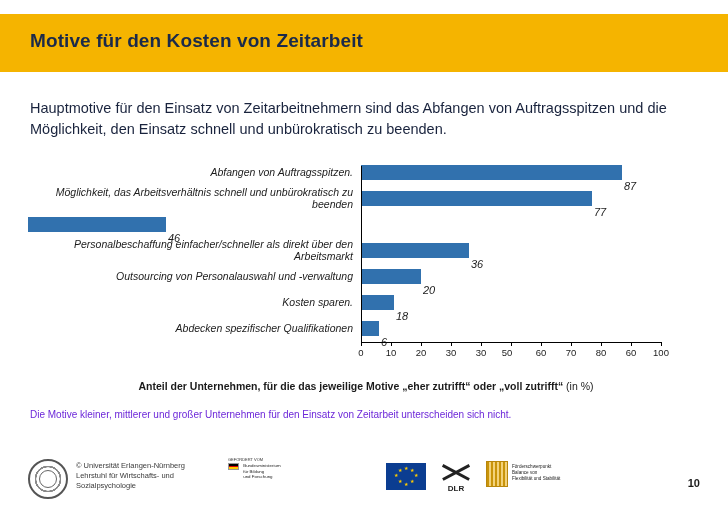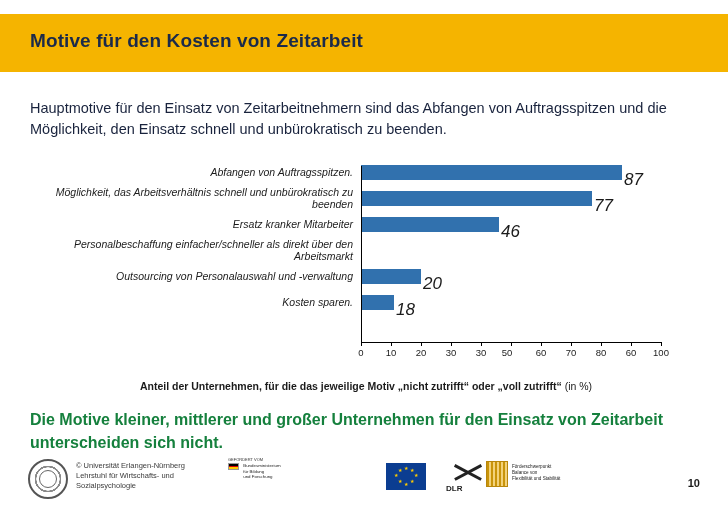--- a/index.html
+++ b/index.html
@@ -87,22 +87,22 @@
   .bar {
     position: absolute;
     left: 0;
     top: 5px;
     height: 15px;
     background: #2e6da4;
     background: #3171ae;
   }
   .bar-value {
     position: absolute;
-    top: 12px;
-    font-size: 17px;
+    top: 19px;
+    font-size: 11px;
     color: #1b1b1b;
     line-height: 15px;
     white-space: nowrap;
   }
   
   .axis {
     position: absolute;
     left: 333px;
     top: 182px;
     width: 340px;
@@ -151,24 +151,23 @@
   }
   .axis-caption .unit {
     font-weight: normal;
   }
   
   .closing {
     position: absolute;
     left: 30px;
     top: 408px;
     width: 672px;
-    font-size: 16px;
+    font-size: 10px;
     line-height: 1.45;
-    color: #15803d;
-    font-weight: bold;
+    color: #6d28d9;
   }
   
   .footer {
     position: absolute;
     left: 0;
     top: 455px;
     width: 728px;
     height: 60px;
   }
   .uni-seal {
@@ -278,24 +277,25 @@
     position: absolute;
     width: 4px;
     height: 4px;
     color: #ffcc00;
     font-size: 5px;
     line-height: 4px;
     text-align: center;
   }
   .logo-dlr {
     position: absolute;
-    left: 446px;
+    left: 434px;
     top: 6px;
     width: 44px;
     height: 34px;
+    text-align: center;
   }
   .dlr-mark {
     position: relative;
     width: 30px;
     height: 22px;
     margin: 0 auto;
   }
   .dlr-mark span {
     position: absolute;
     left: 0;
@@ -369,47 +369,57 @@
 
       <div class="row">
         <div class="row-label">Möglichkeit, das Arbeitsverhältnis schnell und unbürokratisch zu beenden</div>
         <div class="bar-zone">
           <div class="bar" style="width:231px"></div>
           <div class="bar-value" style="left:233px">77</div>
         </div>
       </div>
 
       <div class="row">
-        <div class="row-label">Ersatz kranker Mitarbeiter</div>
         <div class="bar-zone">
           <div class="bar" style="width:138px"></div>
           <div class="bar-value" style="left:140px">46</div>
         </div>
       </div>
 
       <div class="row">
         <div class="row-label">Personalbeschaffung einfacher/schneller als direkt über den Arbeitsmarkt</div>
+        <div class="bar-zone">
+          <div class="bar" style="width:108px"></div>
+          <div class="bar-value" style="left:110px">36</div>
+        </div>
       </div>
 
       <div class="row">
         <div class="row-label">Outsourcing von Personalauswahl und -verwaltung</div>
         <div class="bar-zone">
           <div class="bar" style="width:60px"></div>
           <div class="bar-value" style="left:62px">20</div>
         </div>
       </div>
 
       <div class="row">
         <div class="row-label">Kosten sparen.</div>
         <div class="bar-zone">
           <div class="bar" style="width:33px"></div>
           <div class="bar-value" style="left:35px">18</div>
         </div>
       </div>
 
+      <div class="row">
+        <div class="row-label">Abdecken spezifischer Qualifikationen</div>
+        <div class="bar-zone">
+          <div class="bar" style="width:18px"></div>
+          <div class="bar-value" style="left:20px">6</div>
+        </div>
+      </div>
 
     </div>
 
     <div class="axis-baseline"></div>
 
     <div class="axis">
       <div class="axis-line"></div>
 
       <div class="tick" style="left:0px"></div>
       <div class="tick" style="left:30px"></div>
@@ -431,21 +441,21 @@
       <div class="tick-label" style="left:146px">50</div>
       <div class="tick-label" style="left:180px">60</div>
       <div class="tick-label" style="left:210px">70</div>
       <div class="tick-label" style="left:240px">80</div>
       <div class="tick-label" style="left:270px">60</div>
       <div class="tick-label" style="left:300px">100</div>
     </div>
   </div>
 
   <div class="axis-caption">
-    <span>Anteil der Unternehmen, für die das jeweilige Motiv „nicht zutrifft“ oder „voll zutrifft“</span><span class="unit"> (in %)</span>
+    <span>Anteil der Unternehmen, für die das jeweilige Motive „eher zutrifft“ oder „voll zutrifft“</span><span class="unit"> (in %)</span>
   </div>
 
   <div class="closing">Die Motive kleiner, mittlerer und großer Unternehmen für den Einsatz von Zeitarbeit unterscheiden sich nicht.</div>
 
   <div class="footer">
 
     <div class="uni-seal"></div>
 
     <div class="uni-text">
       <div>© Universität Erlangen-Nürnberg</div>

